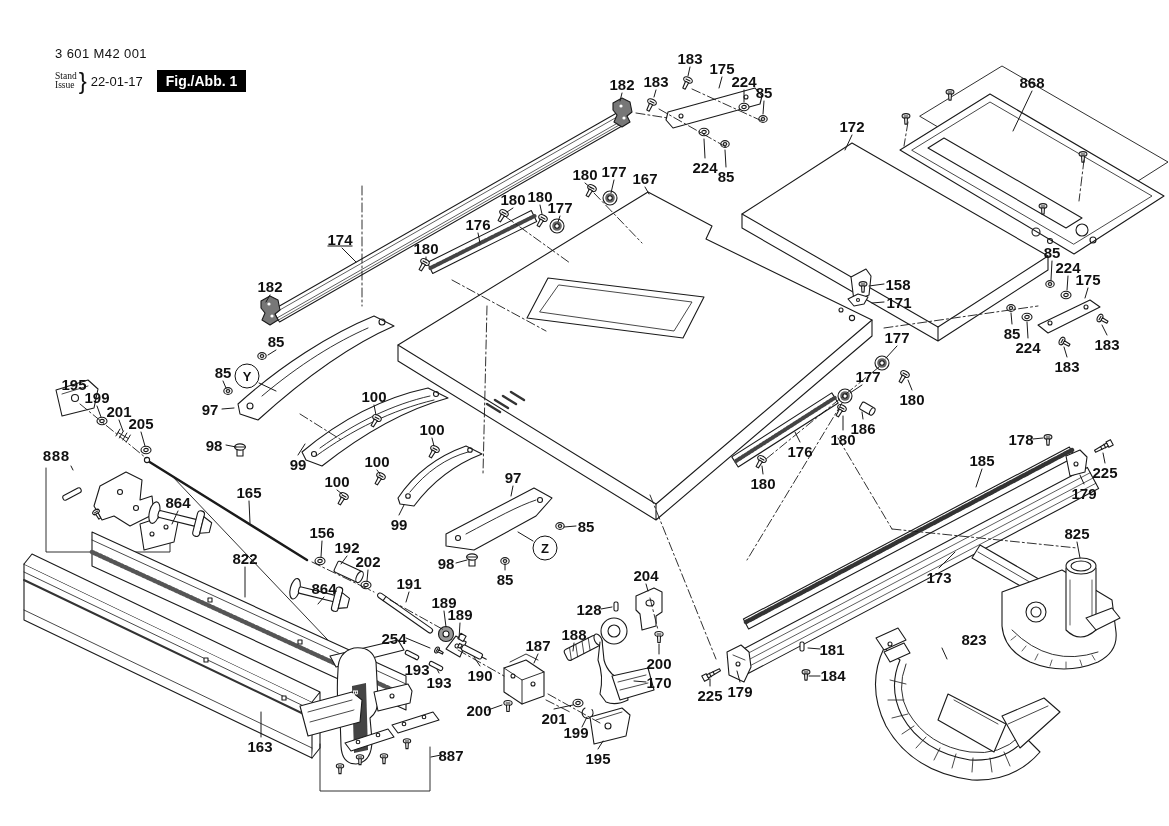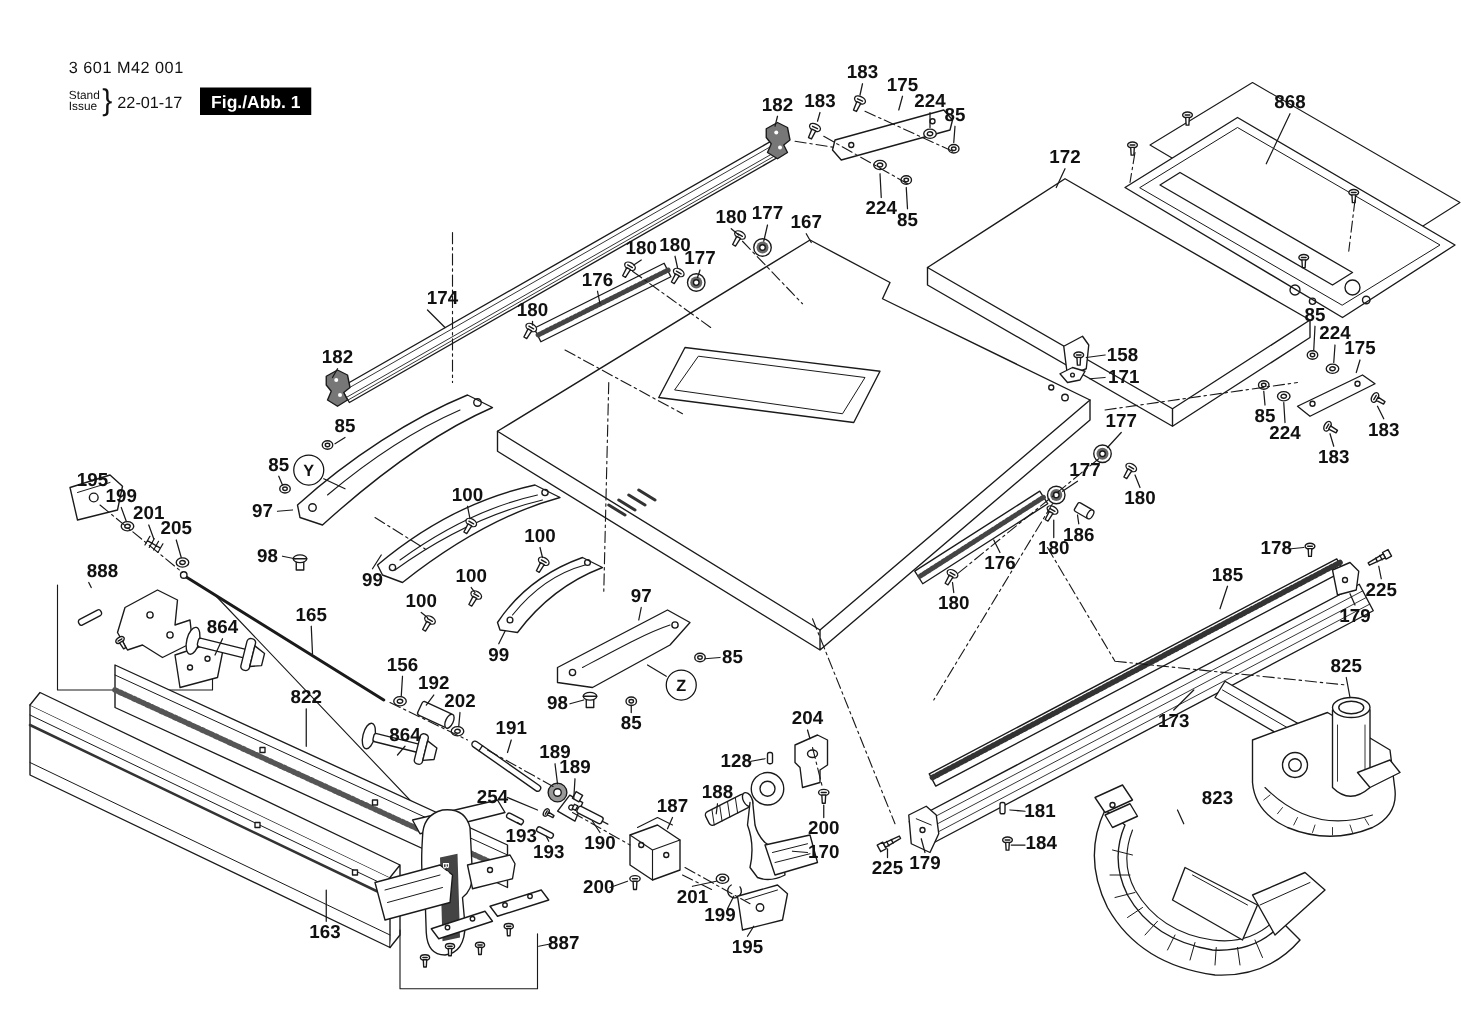--- a/index.html
+++ b/index.html
@@ -7,21 +7,21 @@
          font-family:"Liberation Sans",sans-serif;color:#111;}
   svg.layer{position:absolute;left:0;top:0;z-index:1;}
   #labels-layer{position:absolute;left:0;top:0;width:100%;height:100%;z-index:2;pointer-events:none;}
   .plabel{position:absolute;transform:translate(-50%,-50%);font:bold 15px "Liberation Sans",sans-serif;
           color:#111;white-space:nowrap;line-height:1;}
   .plabel.circled{width:23px;height:23px;border:1.7px solid #111;border-radius:50%;background:#fff;
           display:flex;align-items:center;justify-content:center;font-size:13px;}
   #hdr{position:absolute;left:55px;top:46px;z-index:3;}
   .model{font-size:13px;letter-spacing:.4px;}
   .issue-row{display:flex;align-items:center;margin-top:6px;}
-  .stand-issue{font-size:9.5px;line-height:9.5px;}
+  .stand-issue{font-size:9.5px;line-height:9.5px;font-family:Liberation Serif, serif;}
   .brace{font-size:24px;font-weight:400;margin:0 4px 0 2px;}
   .date{font-size:13px;margin-right:14px;}
   .figbox{background:#000;color:#fff;font-weight:bold;font-size:14px;padding:3px 9px;}
   #ftr{position:absolute;left:58px;top:716px;z-index:3;font-size:12.5px;line-height:14.5px;}
   #brand{position:absolute;left:352px;top:690px;z-index:3;writing-mode:vertical-rl;
          font-size:7px;font-weight:bold;color:#fff;letter-spacing:1.5px;}
   path,line,ellipse,circle,rect,polyline{vector-effect:non-scaling-stroke;}
 </style>
 </head>
 <body>
@@ -429,42 +429,42 @@
       <div class="plabel" style="left: 764px; top: 92px;">85</div>
       <div class="plabel" style="left: 622px; top: 84px;">182</div>
       <div class="plabel" style="left: 656px; top: 81px;">183</div>
       <div class="plabel" style="left: 852px; top: 126px;">172</div>
       <div class="plabel" style="left: 1032px; top: 82px;">868</div>
       <div class="plabel" style="left: 705px; top: 167px;">224</div>
       <div class="plabel" style="left: 726px; top: 176px;">85</div>
       <div class="plabel" style="left: 585px; top: 174px;">180</div>
       <div class="plabel" style="left: 614px; top: 171px;">177</div>
       <div class="plabel" style="left: 645px; top: 178px;">167</div>
-      <div class="plabel" style="left: 354px; top: 239px;">174</div>
+      <div class="plabel" style="left: 340px; top: 239px; text-decoration: underline;">174</div>
       <div class="plabel" style="left: 426px; top: 248px;">180</div>
       <div class="plabel" style="left: 478px; top: 224px;">176</div>
       <div class="plabel" style="left: 513px; top: 199px;">180</div>
       <div class="plabel" style="left: 540px; top: 196px;">180</div>
       <div class="plabel" style="left: 560px; top: 207px;">177</div>
       <div class="plabel" style="left: 270px; top: 286px;">182</div>
       <div class="plabel" style="left: 276px; top: 341px;">85</div>
       <div class="plabel" style="left: 223px; top: 372px;">85</div>
       <div class="plabel circled" style="left: 247px; top: 376px;">Y</div>
       <div class="plabel" style="left: 210px; top: 409px;">97</div>
       <div class="plabel" style="left: 214px; top: 445px;">98</div>
       <div class="plabel" style="left: 298px; top: 464px;">99</div>
       <div class="plabel" style="left: 374px; top: 396px;">100</div>
       <div class="plabel" style="left: 432px; top: 429px;">100</div>
       <div class="plabel" style="left: 377px; top: 461px;">100</div>
       <div class="plabel" style="left: 337px; top: 481px;">100</div>
       <div class="plabel" style="left: 74px; top: 384px;">195</div>
       <div class="plabel" style="left: 97px; top: 397px;">199</div>
       <div class="plabel" style="left: 119px; top: 411px;">201</div>
       <div class="plabel" style="left: 141px; top: 423px;">205</div>
-      <div class="plabel" style="left: 82px; top: 457px;">888</div>
+      <div class="plabel" style="left: 56px; top: 457px; font-family: Liberation Mono, monospace;">888</div>
       <div class="plabel" style="left: 178px; top: 502px;">864</div>
       <div class="plabel" style="left: 249px; top: 492px;">165</div>
       <div class="plabel" style="left: 245px; top: 558px;">822</div>
       <div class="plabel" style="left: 322px; top: 532px;">156</div>
       <div class="plabel" style="left: 347px; top: 547px;">192</div>
       <div class="plabel" style="left: 368px; top: 561px;">202</div>
       <div class="plabel" style="left: 324px; top: 588px;">864</div>
       <div class="plabel" style="left: 409px; top: 583px;">191</div>
       <div class="plabel" style="left: 444px; top: 602px;">189</div>
       <div class="plabel" style="left: 460px; top: 614px;">189</div>

